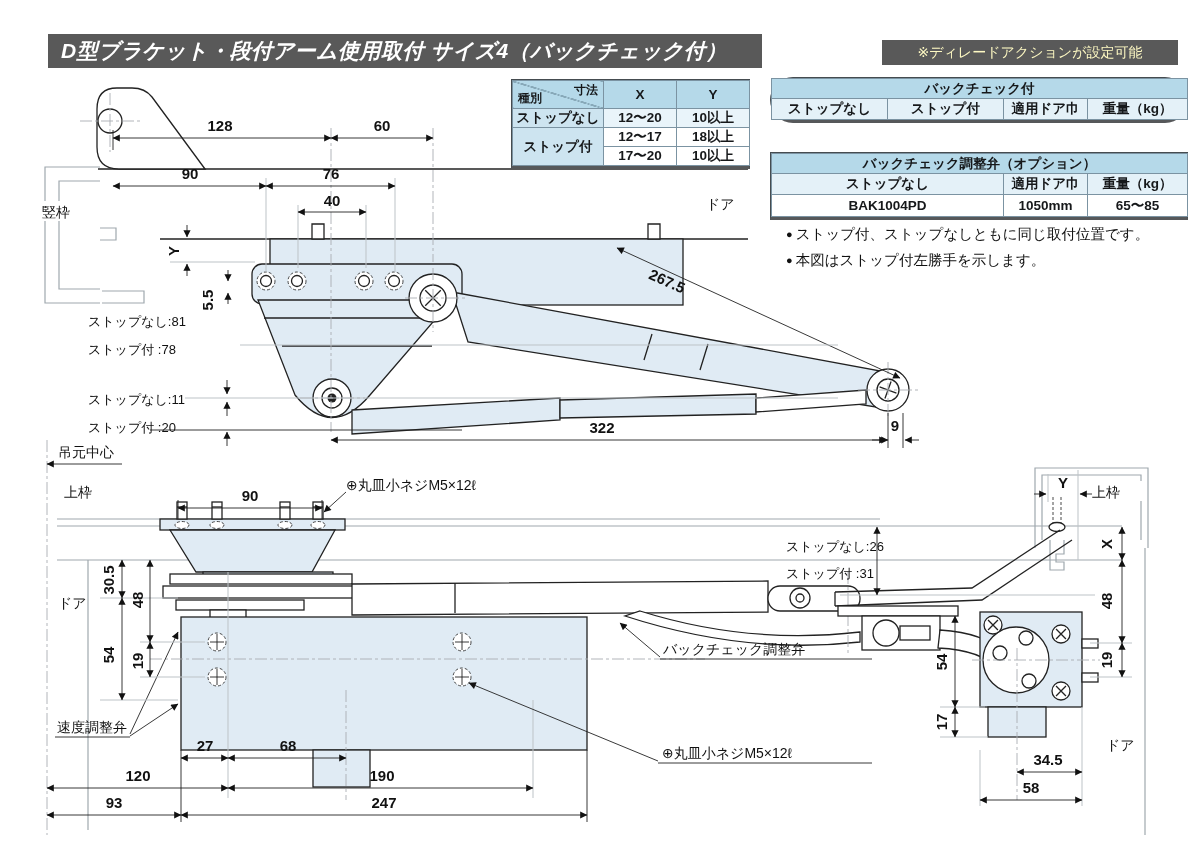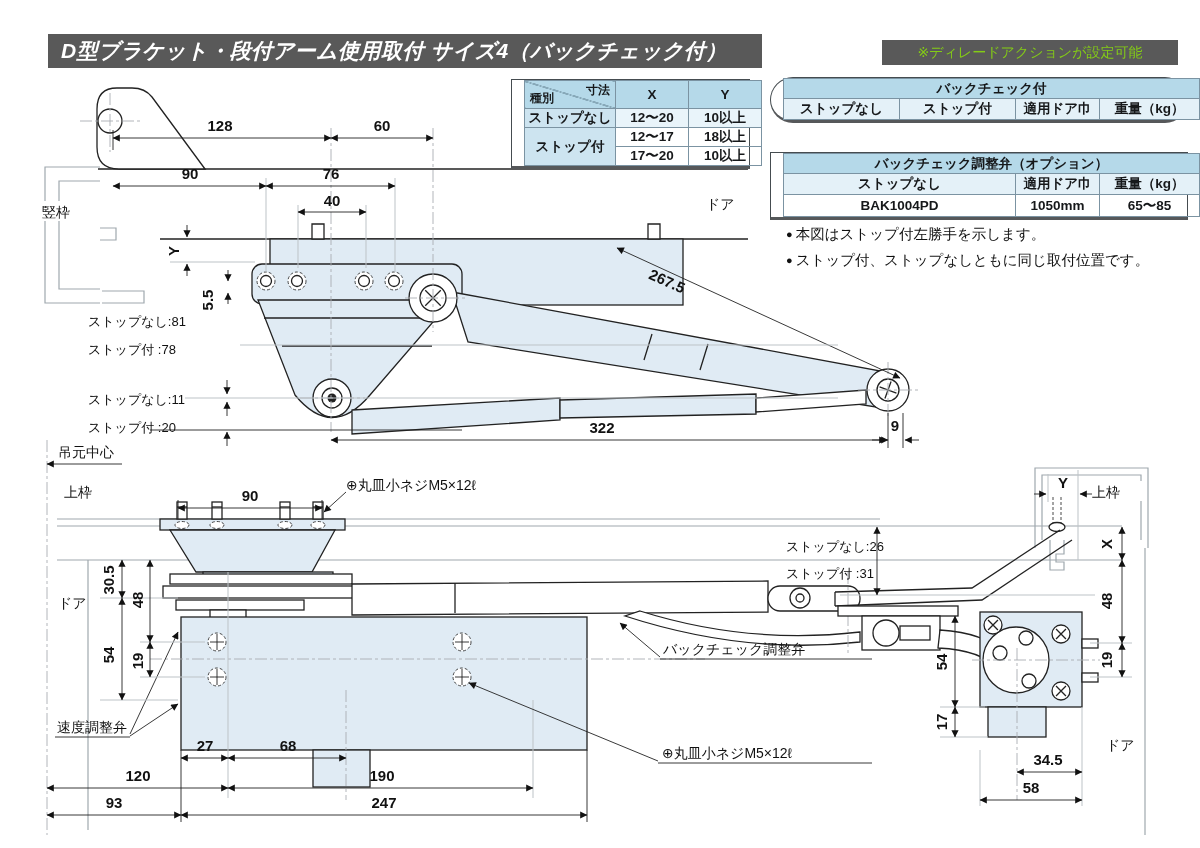--- a/index.html
+++ b/index.html
@@ -3,24 +3,24 @@
 <meta charset="utf-8">
 <style>
   html,body{margin:0;padding:0;background:#fff;}
   .page{position:relative;width:1200px;height:848px;background:#fff;overflow:hidden;
         font-family:"Liberation Sans","DejaVu Sans",sans-serif;}
   
   .hdr{position:absolute;left:48px;top:34px;width:714px;height:34px;background:#595959;
        color:#fff;font-size:21px;font-weight:bold;line-height:34px;padding-left:13px;
        box-sizing:border-box;letter-spacing:.5px;white-space:nowrap;font-style:italic;}
   .hdr-note{position:absolute;left:882px;top:40px;width:296px;height:25px;background:#595959;
-       color:#84cc16;font-size:14px;line-height:25px;text-align:center;white-space:nowrap;}
+       color:#fef9c3;font-size:14px;line-height:25px;text-align:center;white-space:nowrap;}
   
   .tblwrap{position:absolute;border:1px solid #454c50;border-bottom:3px solid #56585a;background:#fff;}
-  table.tbl{border-collapse:collapse;table-layout:fixed;width:100%;margin-left:12px;}
+  table.tbl{border-collapse:collapse;table-layout:fixed;width:100%;}
   table.tbl td{border:1px solid #7b93a2;text-align:center;vertical-align:middle;
        font-weight:600;color:#16181a;padding:0;font-size:13.5px;overflow:hidden;white-space:nowrap;}
   .c-title{background:#b5d9e9;}
   .c-head{background:#e4f1f8;}
   .c-label{background:#cde4f0;}
   .c-tint{background:#e9f4fa;}
   .corner{position:relative;background:
       linear-gradient(to top right,#b5d9e9 49.2%,#5b7888 49.2%,#5b7888 50.8%,#b5d9e9 50.8%);}
   .corner .tr{position:absolute;top:1px;right:5px;font-size:12px;font-weight:600;}
   .corner .bl{position:absolute;bottom:1px;left:5px;font-size:12px;font-weight:600;}
@@ -400,17 +400,17 @@
       <tr style="height:22px">
         <td>BAK1004PD</td>
         <td>1050mm</td>
         <td>65〜85</td>
       </tr>
     </tbody>
       </table>
   </div>
 
   <ul class="notes">
+    <li>ストップ付、ストップなしともに同じ取付位置です。</li>
     <li>本図はストップ付左勝手を示します。</li>
-    <li>ストップ付、ストップなしともに同じ取付位置です。</li>
   </ul>
 
 </div>
 
 </body></html>

